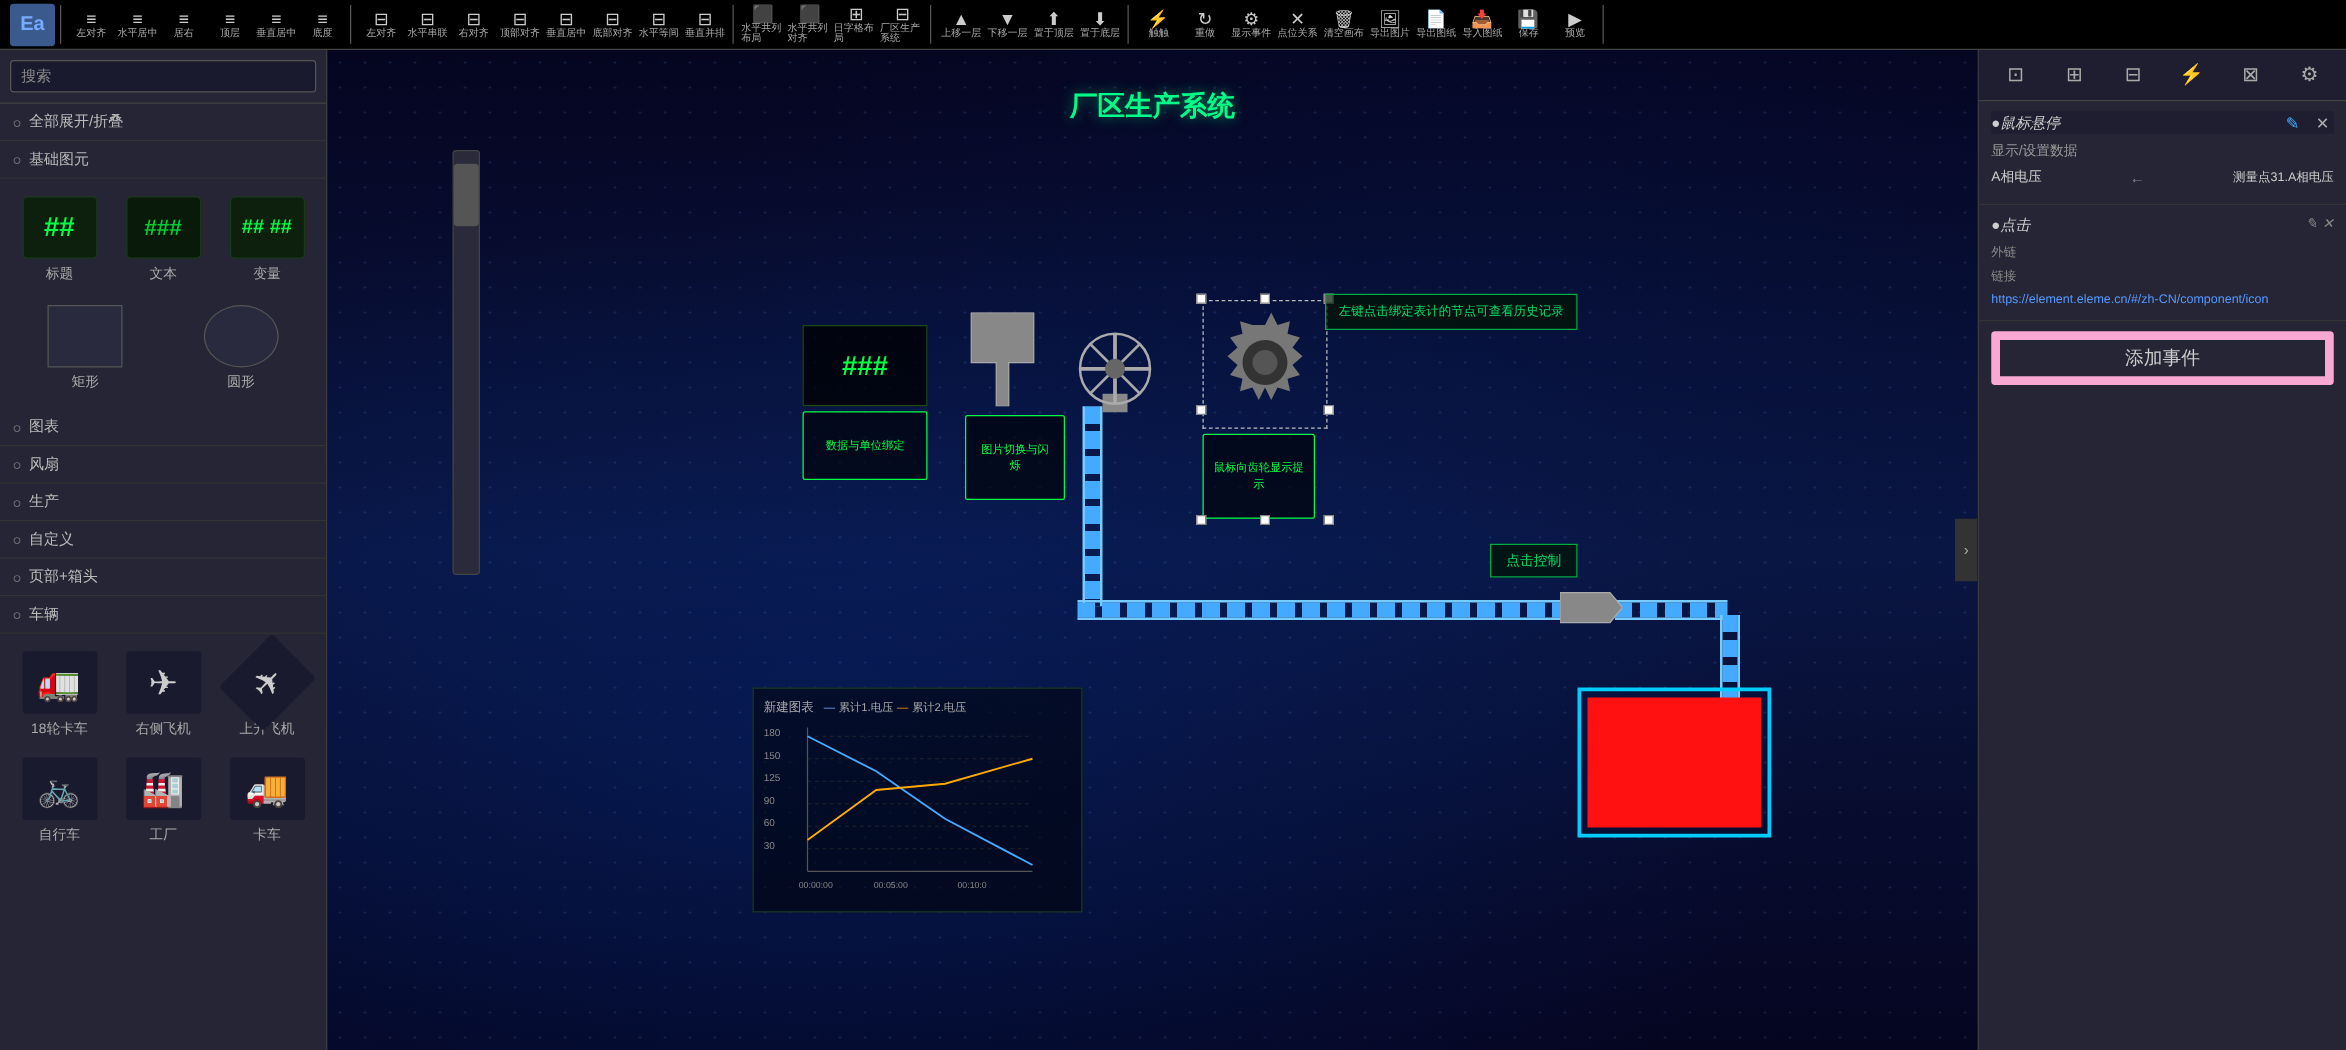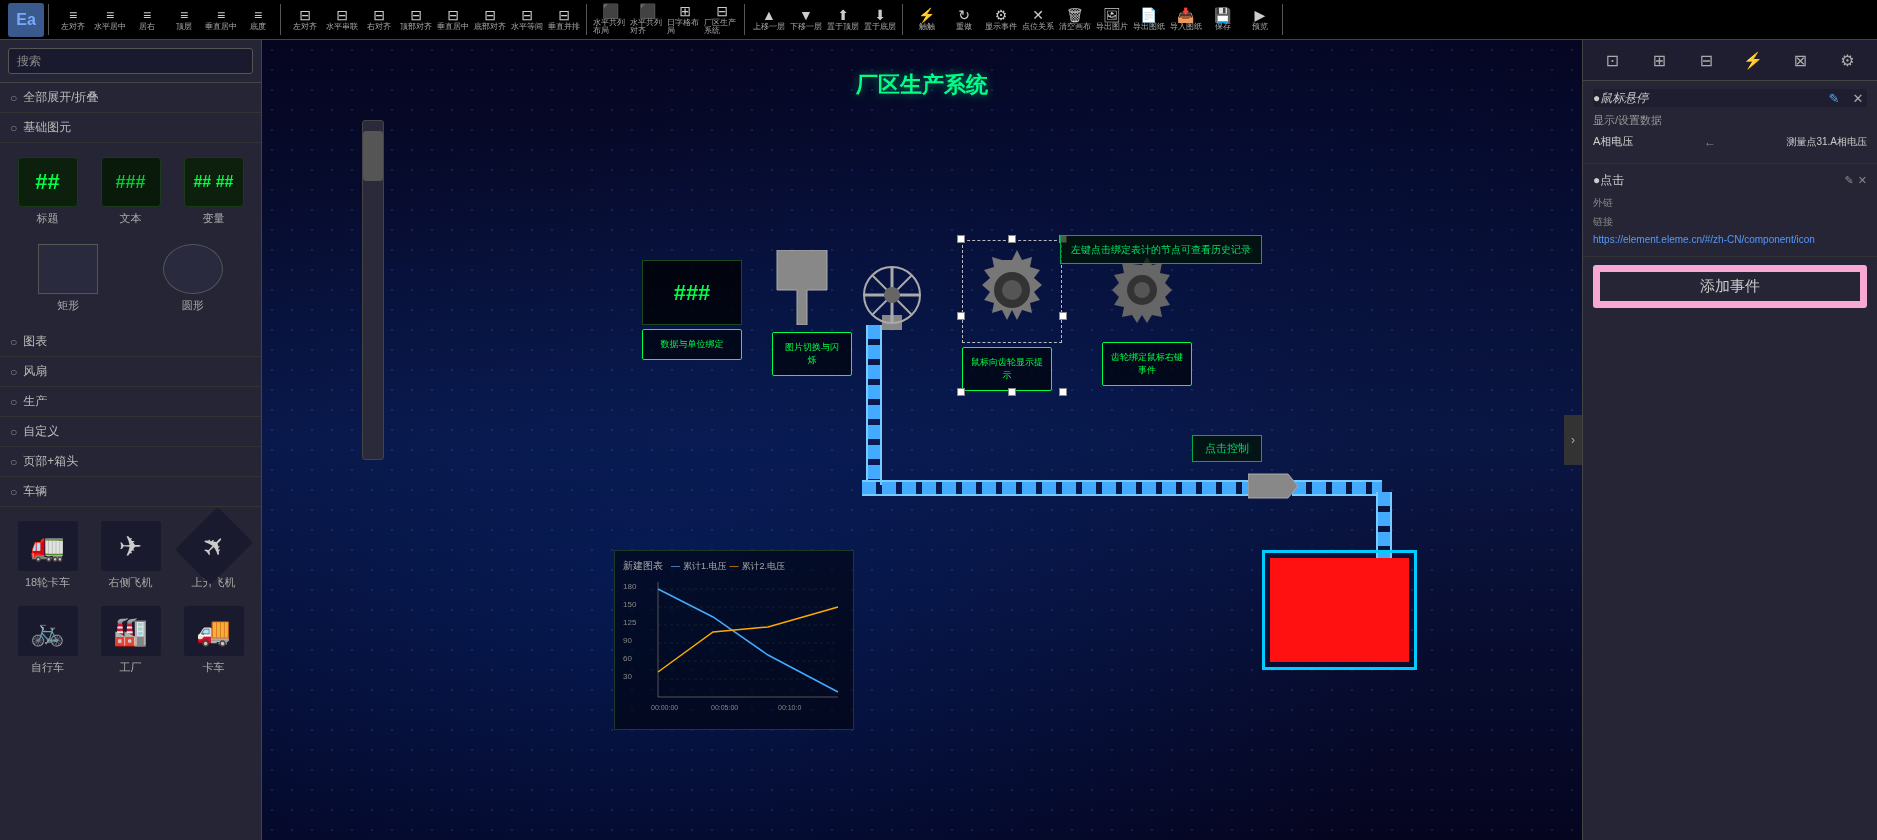--- a/index.html
+++ b/index.html
@@ -171,21 +171,21 @@
     }
 
     
     .canvas-element {
       position: absolute;
       z-index: 10;
     }
 
     
     .info-box {
-      padding: 8px 8px;
+      padding: 20px 8px;
       border: 1px solid #00ff44;
       background: rgba(0,0,0,0.6);
       color: #00ff44;
       font-size: 10px;
       text-align: center;
       border-radius: 2px;
     }
 
     
     .right-panel {
@@ -259,23 +259,23 @@
     .rp-label { font-size: 11px; color: #999; }
     .rp-value { font-size: 11px; color: #ccc; }
     .rp-arrow { color: #888; margin: 0 4px; }
 
     .event-section {
       padding: 8px 10px;
       border-bottom: 1px solid #333;
     }
     .event-title {
       display: flex;
-      align-items: center;
       justify-content: space-between;
       margin-bottom: 6px;
+      font-style: italic;
     }
     .event-label { font-size: 12px; color: #ccc; }
     .event-mini-icons { display: flex; gap: 4px; }
     .event-mini-icon { font-size: 11px; color: #888; cursor: pointer; }
 
     .event-content {
       font-size: 10px;
       color: #888;
       line-height: 1.6;
     }
@@ -630,28 +630,20 @@
           <g fill="#666" stroke="none">
             <path d="M45,15 L50,5 L55,15 L65,12 L63,22 L73,25 L67,33 L75,40 L67,47 L73,55 L63,58 L65,68 L55,65 L50,75 L45,65 L40,75 L35,65 L25,68 L27,58 L17,55 L23,47 L15,40 L23,33 L17,25 L27,22 L25,12 L35,15 Z" fill="#777"></path>
             <circle cx="45" cy="45" r="18" fill="#333"></circle>
             <circle cx="45" cy="45" r="10" fill="#555"></circle>
           </g>
         </svg>
       </div>
       <div class="info-box" style="margin-top:4px;font-size:9px;width:90px;">鼠标向齿轮显示提示</div>
     </div>
 
-    <div class="canvas-element" style="left:840px;top:215px;">
-      <svg width="80" height="80" viewBox="0 0 80 80">
-        <path d="M40,10 L45,2 L50,10 L60,8 L58,18 L68,20 L63,28 L70,35 L63,42 L68,50 L58,52 L60,62 L50,60 L45,68 L40,60 L35,68 L30,60 L20,62 L22,52 L12,50 L17,42 L10,35 L17,28 L12,20 L22,18 L20,8 Z" fill="#666"></path>
-        <circle cx="40" cy="35" r="15" fill="#333"></circle>
-        <circle cx="40" cy="35" r="8" fill="#555"></circle>
-      </svg>
-      <div class="info-box" style="margin-top:4px;font-size:9px;width:90px;">齿轮绑定鼠标右键事件</div>
-    </div>
 
     <div class="canvas-element" style="right:320px;top:195px;">
       <div style="padding:6px 10px;border:1px solid #00aa44;background:rgba(0,20,0,0.7);color:#00dd66;font-size:10px;max-width:220px;line-height:1.5;">左键点击绑定表计的节点可查看历史记录</div>
     </div>
 
     <div class="canvas-element" style="right:320px;top:395px;">
       <div style="padding:5px 12px;border:1px solid #00aa44;background:rgba(0,20,0,0.7);color:#00dd66;font-size:11px;">点击控制</div>
     </div>
 
     <div style="position:absolute;left:597px;top:285px;width:30px;height:160px;z-index:8;">
@@ -676,21 +668,21 @@
       <div style="width:16px;height:100px;margin-left:2px;background:repeating-linear-gradient(180deg,#4af 0px,#4af 14px,transparent 14px,transparent 20px);border-left:2px solid #7cf;border-right:2px solid #7cf;"></div>
     </div>
 
     <div class="canvas-element" style="left:1000px;top:510px;">
       <div style="width:155px;height:120px;border:3px solid #00ccff;background:transparent;padding:5px;">
         <div style="width:100%;height:100%;background:#ff1111;"></div>
       </div>
     </div>
 
     <div class="canvas-element" style="left:340px;top:510px;">
-      <div style="width:240px;height:180px;background:rgba(0,0,0,0.5);border:1px solid #1a3a2a;padding:8px;margin-left:12px;">
+      <div style="width:264px;height:180px;background:rgba(0,0,0,0.5);border:1px solid #1a3a2a;padding:8px;">
         <div style="font-size:10px;color:#aaa;margin-bottom:4px;display:flex;align-items:center;gap:8px;">
           <span>新建图表</span>
           <span style="display:flex;align-items:center;gap:3px;font-size:9px;">
             <span style="color:#7af;">— </span>
             <span>累计1.电压</span>
             <span style="color:#f90;">— </span>
             <span>累计2.电压</span>
           </span>
         </div>
         <svg width="220" height="145">

